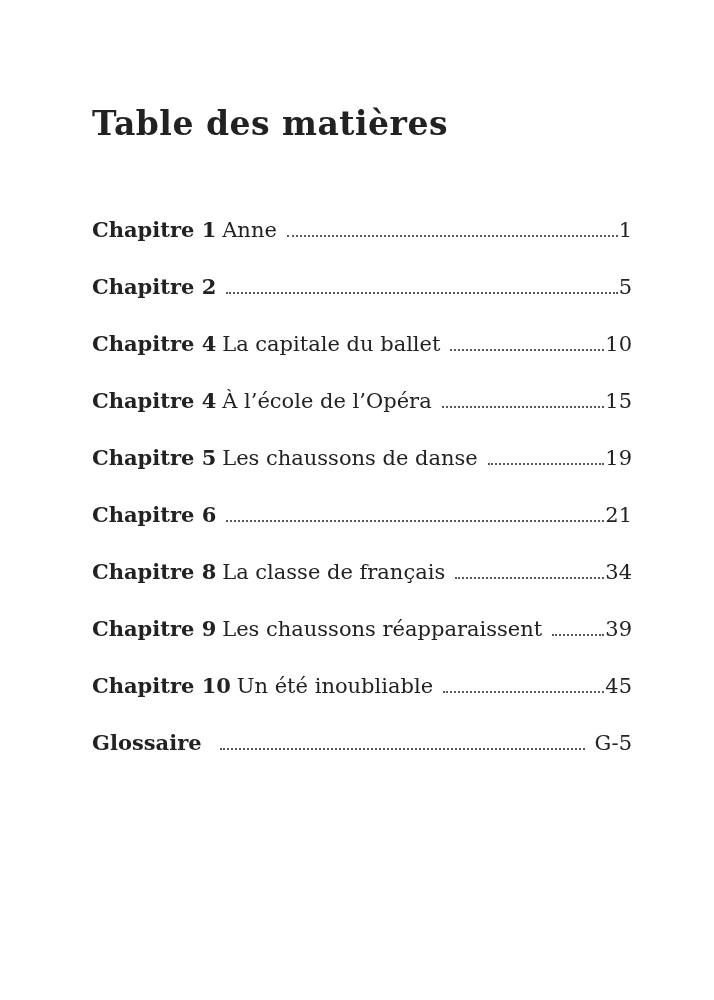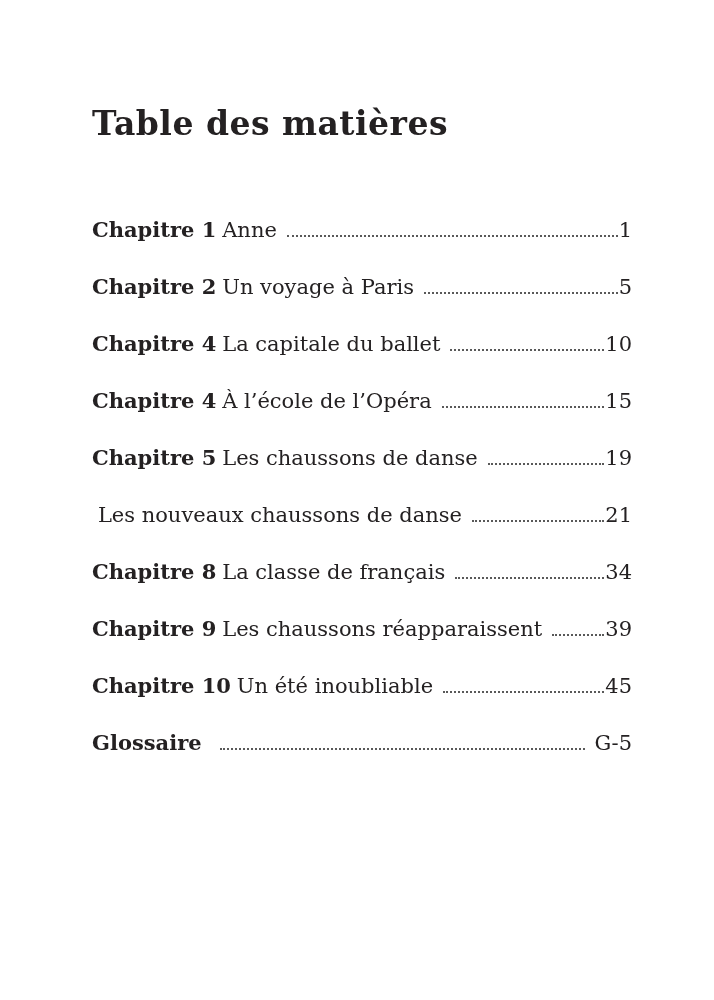--- a/index.html
+++ b/index.html
@@ -73,21 +73,20 @@
 
     <div class="toc-row">
       <span class="chapter-label">Chapitre 1</span>
       <span class="chapter-title">Anne</span>
       <span class="leader"></span>
       <span class="page-num">1</span>
     </div>
 
     <div class="toc-row">
       <span class="chapter-label">Chapitre 2</span>
-      <span class="chapter-title">Un voyage à Paris</span>
       <span class="leader"></span>
       <span class="page-num">5</span>
     </div>
 
     <div class="toc-row">
       <span class="chapter-label">Chapitre 4</span>
       <span class="chapter-title">La capitale du ballet</span>
       <span class="leader"></span>
       <span class="page-num">10</span>
     </div>
@@ -100,21 +99,21 @@
     </div>
 
     <div class="toc-row">
       <span class="chapter-label">Chapitre 5</span>
       <span class="chapter-title">Les chaussons de danse</span>
       <span class="leader"></span>
       <span class="page-num">19</span>
     </div>
 
     <div class="toc-row">
-      <span class="chapter-title">Les nouveaux chaussons de danse</span>
+      <span class="chapter-label">Chapitre 6</span>
       <span class="leader"></span>
       <span class="page-num">21</span>
     </div>
 
 
     <div class="toc-row">
       <span class="chapter-label">Chapitre 8</span>
       <span class="chapter-title">La classe de français</span>
       <span class="leader"></span>
       <span class="page-num">34</span>

